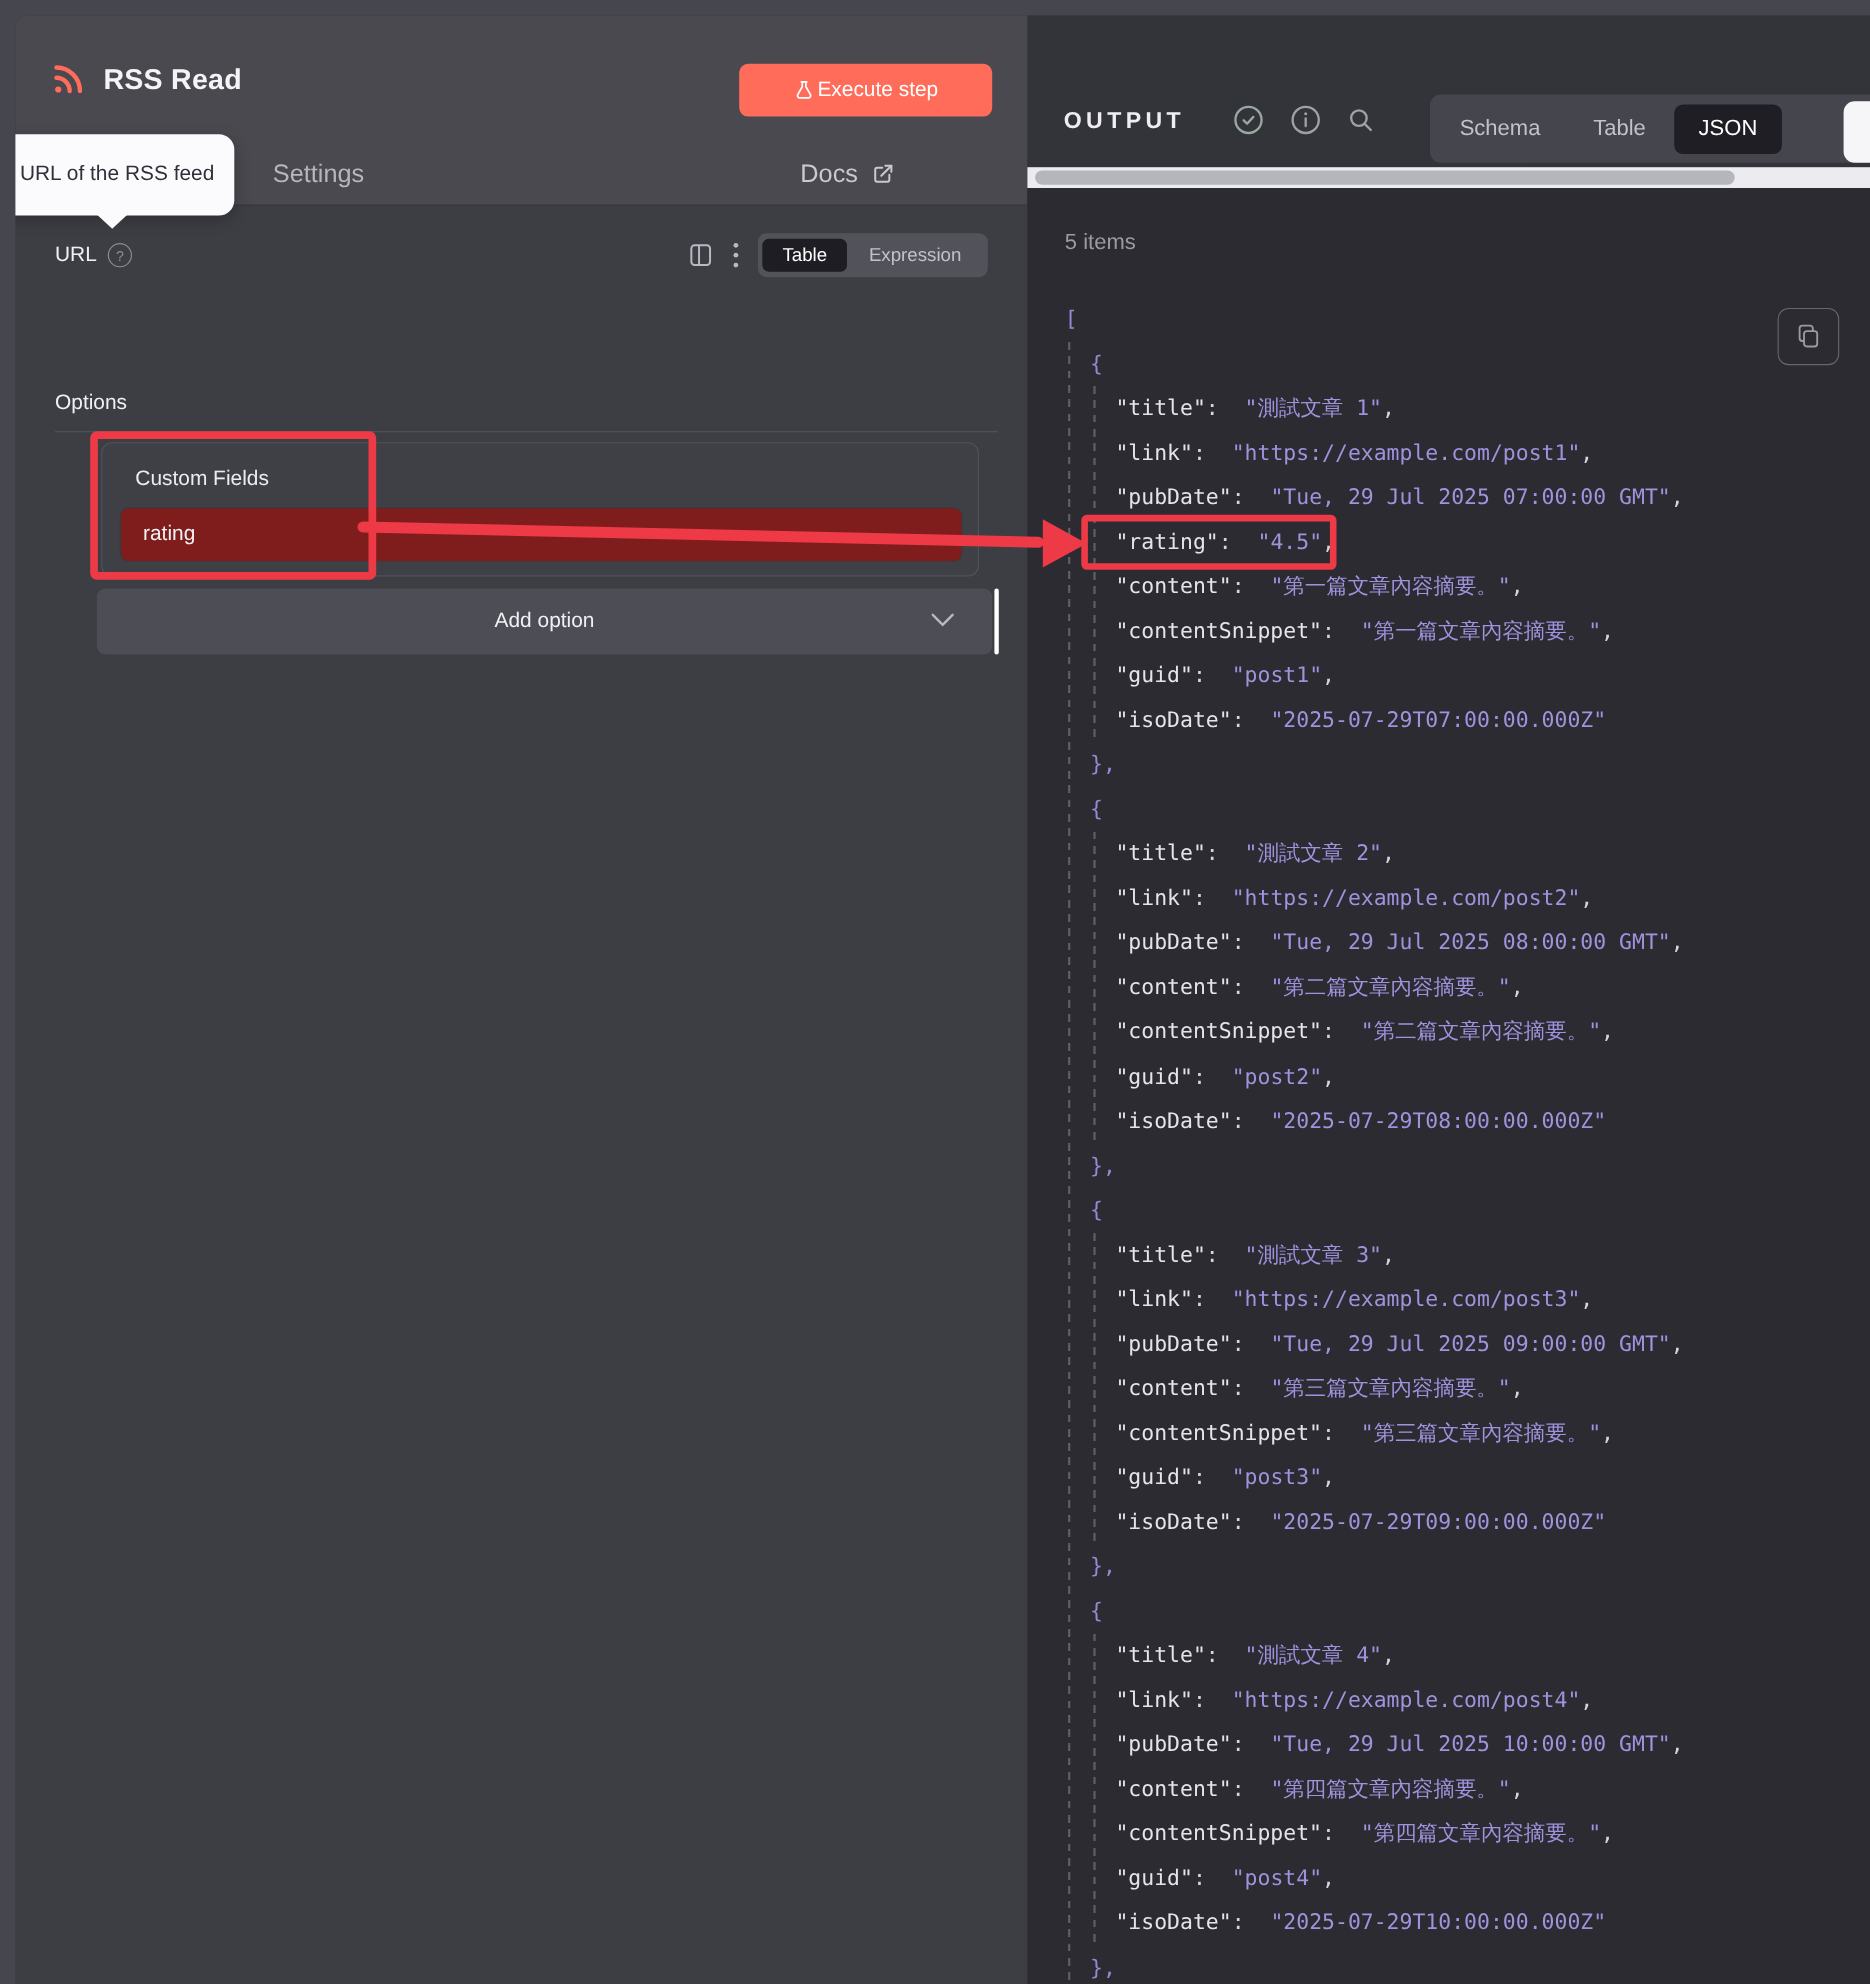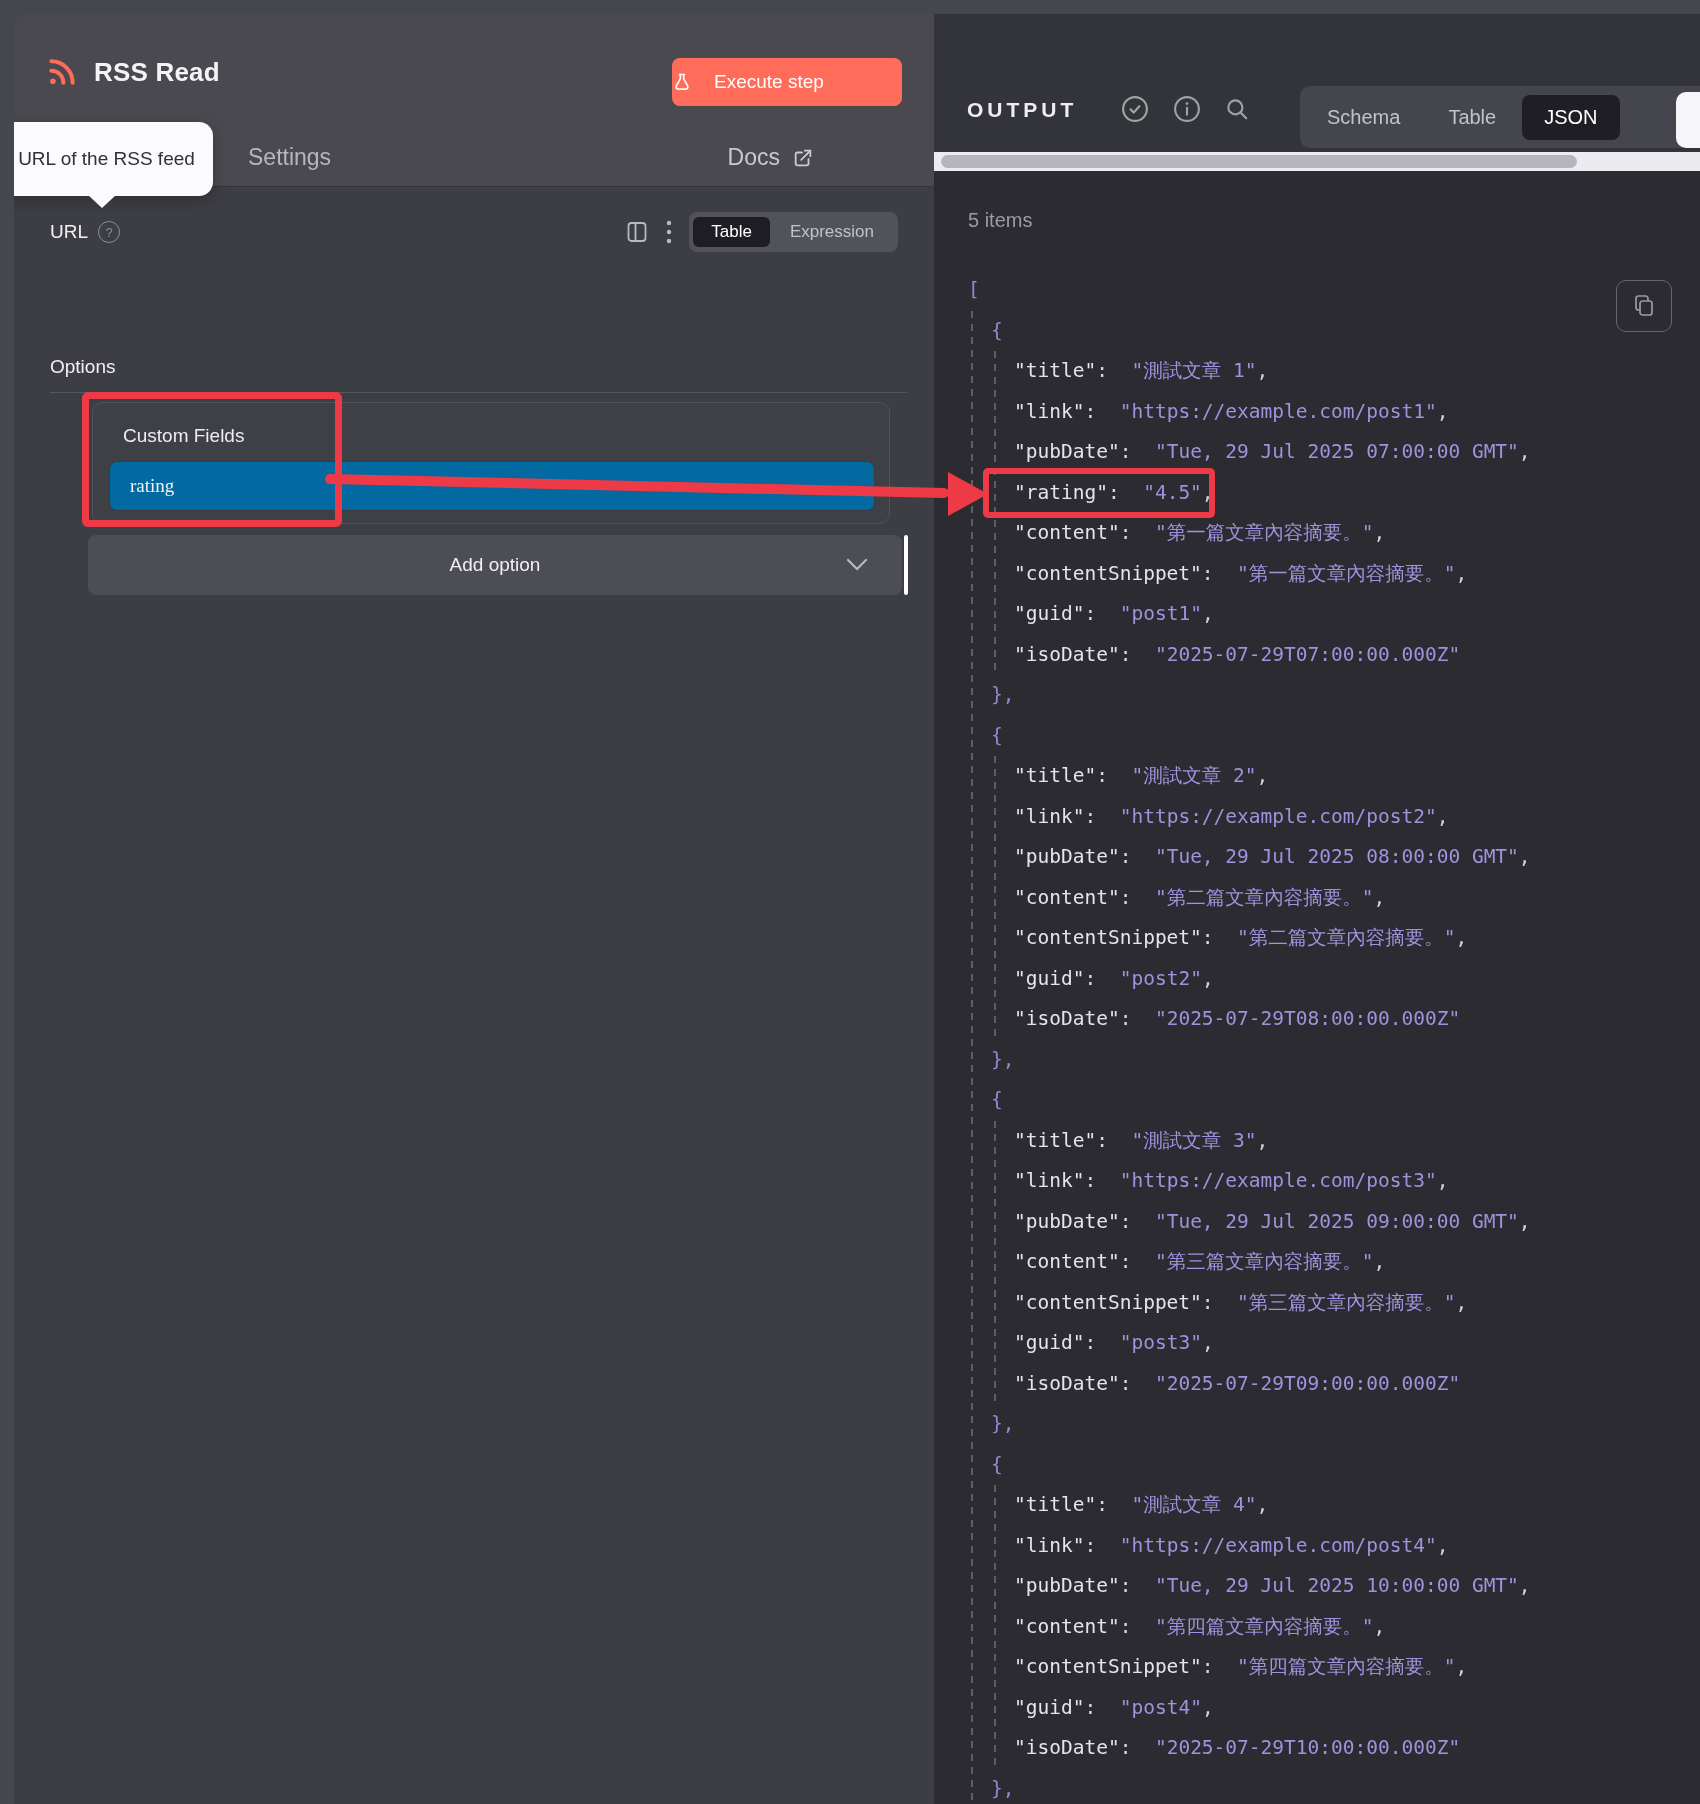--- a/index.html
+++ b/index.html
@@ -14,21 +14,21 @@
 
   
   .ndv { position:absolute; left:14px; top:14px; width:920px; height:1790px;
          background:#3d3d44; border-radius:12px 0 0 0; overflow:hidden; }
   .ndv-header { position:absolute; left:0; top:0; width:100%; height:173px;
                 background:#49494f; border-bottom:1px solid #34343a; }
   .node-title-row { position:absolute; left:32px; top:36px; height:44px; display:flex; align-items:center; gap:16px; }
   .node-title { font-size:26px; font-weight:600; color:#f4f4f7; letter-spacing:.2px; }
   .execute-btn { position:absolute; right:32px; top:44px; height:48px; width:230px;
                  background:#ff6d5a; border:none; border-radius:8px; color:#fff;
-                 font-size:19px; font-family:inherit; display:flex; align-items:center; gap:22px;
+                 font-size:19px; font-family:inherit; display:flex; align-items:center; justify-content:center; gap:2px;
                  cursor:pointer; }
   .tabs-row { position:absolute; left:0; bottom:0; height:56px; width:100%; }
   .tab-settings { position:absolute; left:220px; top:8px; font-size:23px; color:#b6b6c0; padding:6px 14px; cursor:pointer; }
   .docs-link { position:absolute; right:120px; top:14px; display:flex; align-items:center; gap:12px;
                font-size:23px; color:#c9c9d3; cursor:pointer;margin-left:15px; }
 
   
   .tooltip { position:absolute; left:-14px; top:108px; width:213px; height:74px;
              background:#fbfbfd; border-radius:0 14px 14px 0; z-index:30;
              display:flex; align-items:center; justify-content:center;
@@ -55,22 +55,22 @@
   .redact { border-radius:2px; }
   .url-text { color:#f2f2f5; font-size:21px; margin-left:30px; }
 
   .options-heading { position:absolute; left:36px; top:342px; font-size:19px; color:#f0f0f3; }
   .options-divider { position:absolute; left:36px; top:378px; width:857px; height:1px; background:#55555d; }
 
   .cf-group { position:absolute; left:78px; top:388px; width:798px; height:122px;
               background:#3f3f46; border:1px solid #52525a; border-radius:10px; }
   .cf-label { position:absolute; left:30px; top:22px; font-size:19px; color:#ececf0; }
   .cf-input { position:absolute; left:16px; top:58px; width:766px; height:50px;
-              background:#0369a1; border:1px solid #3a3a41; border-radius:8px;
-              color:#f2f2f5; font-size:19px; padding:0 20px; font-family:Liberation Serif, serif; }
+              background:#7f1d1d; border:1px solid #3a3a41; border-radius:8px;
+              color:#f2f2f5; font-size:19px; padding:0 20px; font-family:Liberation Sans, sans-serif; }
 
   .add-option { position:absolute; left:74px; top:521px; width:814px; height:60px;
                 background:#4d4d56; border:none; border-radius:8px; color:#f0f0f4;
                 font-size:19px; font-family:inherit; cursor:pointer; }
   .add-option-chevron { position:absolute; right:34px; top:20px; }
   .param-scrollbar { position:absolute; left:890px; top:521px; width:4px; height:60px;
                      background:#ffffff; border-radius:2px; }
 
   
   .out { position:absolute; left:934px; top:14px; width:766px; height:1790px; background:#33333a; }

